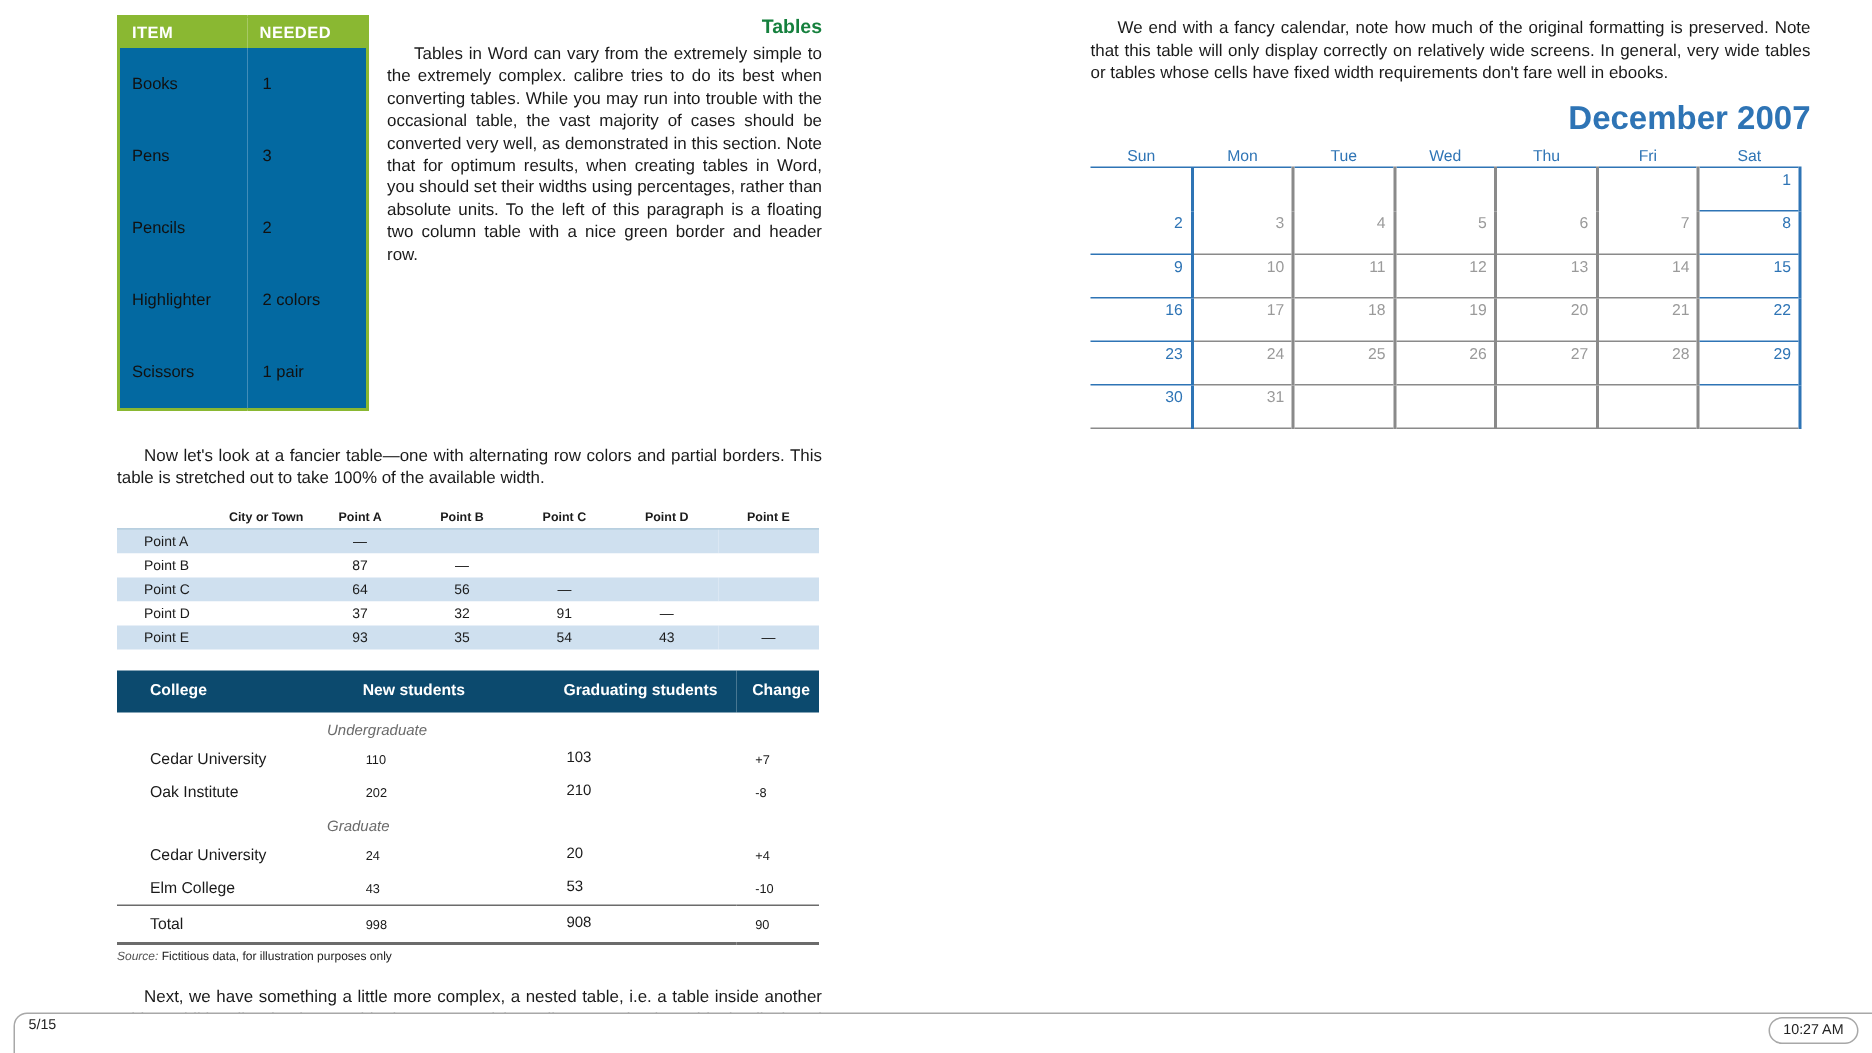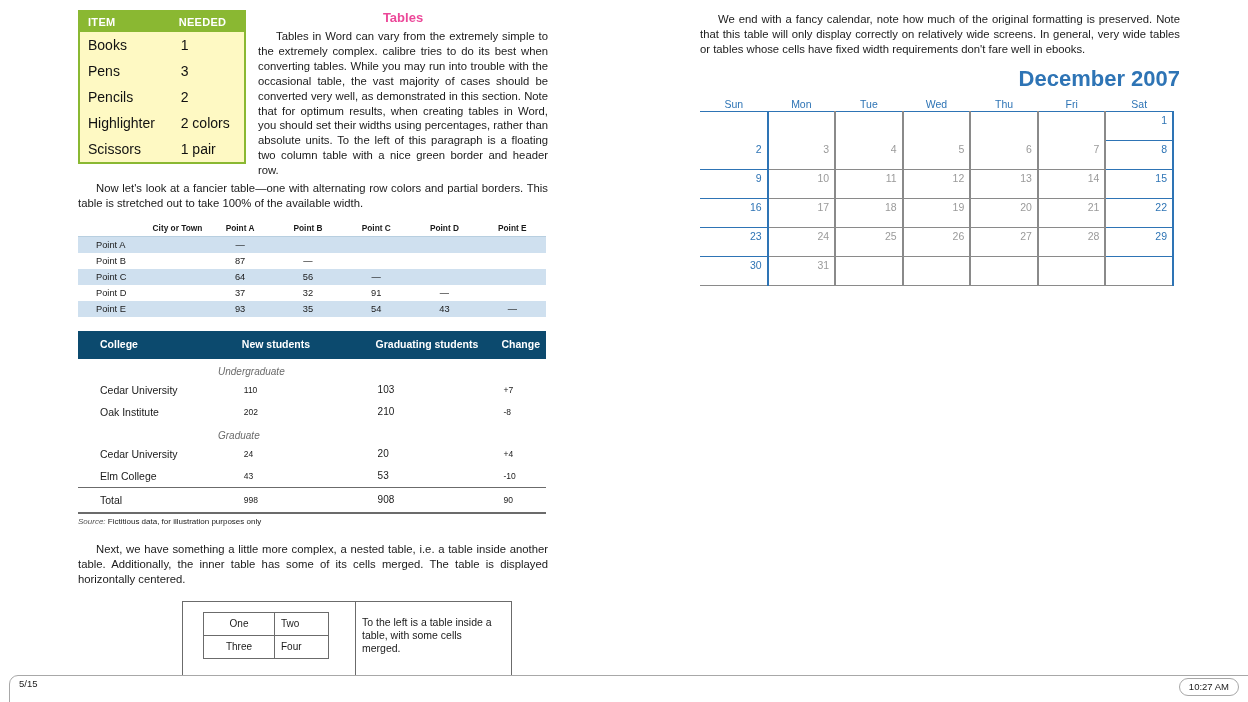--- a/index.html
+++ b/index.html
@@ -19,24 +19,24 @@
 
   
   .col-left {
     position: absolute;
     left: 78px;
     top: 10px;
     width: 470px;
   }
 
   .section-title {
-    color: #ec4899;
+    color: #15803d;
     font-size: 13px;
     font-weight: bold;
-    text-align: center;
+    text-align: right;
     margin: 0 0 4px 0;
   }
 
   .para {
     font-size: 11.3px;
     line-height: 1.32;
     color: #1a1a1a;
     text-align: justify;
     margin: 0;
   }
@@ -53,24 +53,24 @@
   .items-table th {
     background: #8ab832;
     color: #ffffff;
     font-size: 11px;
     font-weight: bold;
     text-align: left;
     padding: 4px 8px;
     letter-spacing: 0.3px;
   }
   .items-table td {
-    font-size: 14px;
+    font-size: 11px;
     color: #111;
-    padding: 5px 8px;
-    background: #fef9c3;
+    padding: 18px 8px;
+    background: #0369a1;
   }
   .items-table td.num { padding-left: 10px; }
 
   .wrapblock { overflow: hidden; }
 
   
   .alt-wrap { margin-top: 10px; width: 468px; }
   table.alt {
     border-collapse: collapse;
     width: 468px;
@@ -181,21 +181,21 @@
     font-size: 10.5px;
     color: #1a1a1a;
     padding: 14px 10px 0 6px;
     line-height: 1.28;
     box-sizing: border-box;
   }
 
   
   .col-right {
     position: absolute;
-    left: 700px;
+    left: 727px;
     top: 12px;
     width: 480px;
   }
   .cal-intro {
     font-size: 11.3px;
     line-height: 1.33;
     color: #1a1a1a;
     text-align: justify;
     text-indent: 18px;
     margin: 0;
@@ -293,21 +293,21 @@
             <td>Scissors</td>
             <td class="num">1 pair</td>
           </tr>
         </tbody>
       </table>
 
       <h2 class="section-title">Tables</h2>
       <p class="para indent">Tables in Word can vary from the extremely simple to the extremely complex. calibre tries to do its best when converting tables. While you may run into trouble with the occasional table, the vast majority of cases should be converted very well, as demonstrated in this section. Note that for optimum results, when creating tables in Word, you should set their widths using percentages, rather than absolute units. To the left of this paragraph is a floating two column table with a nice green border and header row.</p>
     </div>
 
-    <p class="para indent" style="margin-top:3px">Now let's look at a fancier table—one with alternating row colors and partial borders. This table is stretched out to take 100% of the available width.</p>
+    <p class="para indent" style="margin-top:17px">Now let's look at a fancier table—one with alternating row colors and partial borders. This table is stretched out to take 100% of the available width.</p>
 
     <div class="alt-wrap">
       <table class="alt">
         <thead>
           <tr>
             <th class="first">City or Town</th>
             <th>Point A</th>
             <th>Point B</th>
             <th>Point C</th>
             <th>Point D</th>

